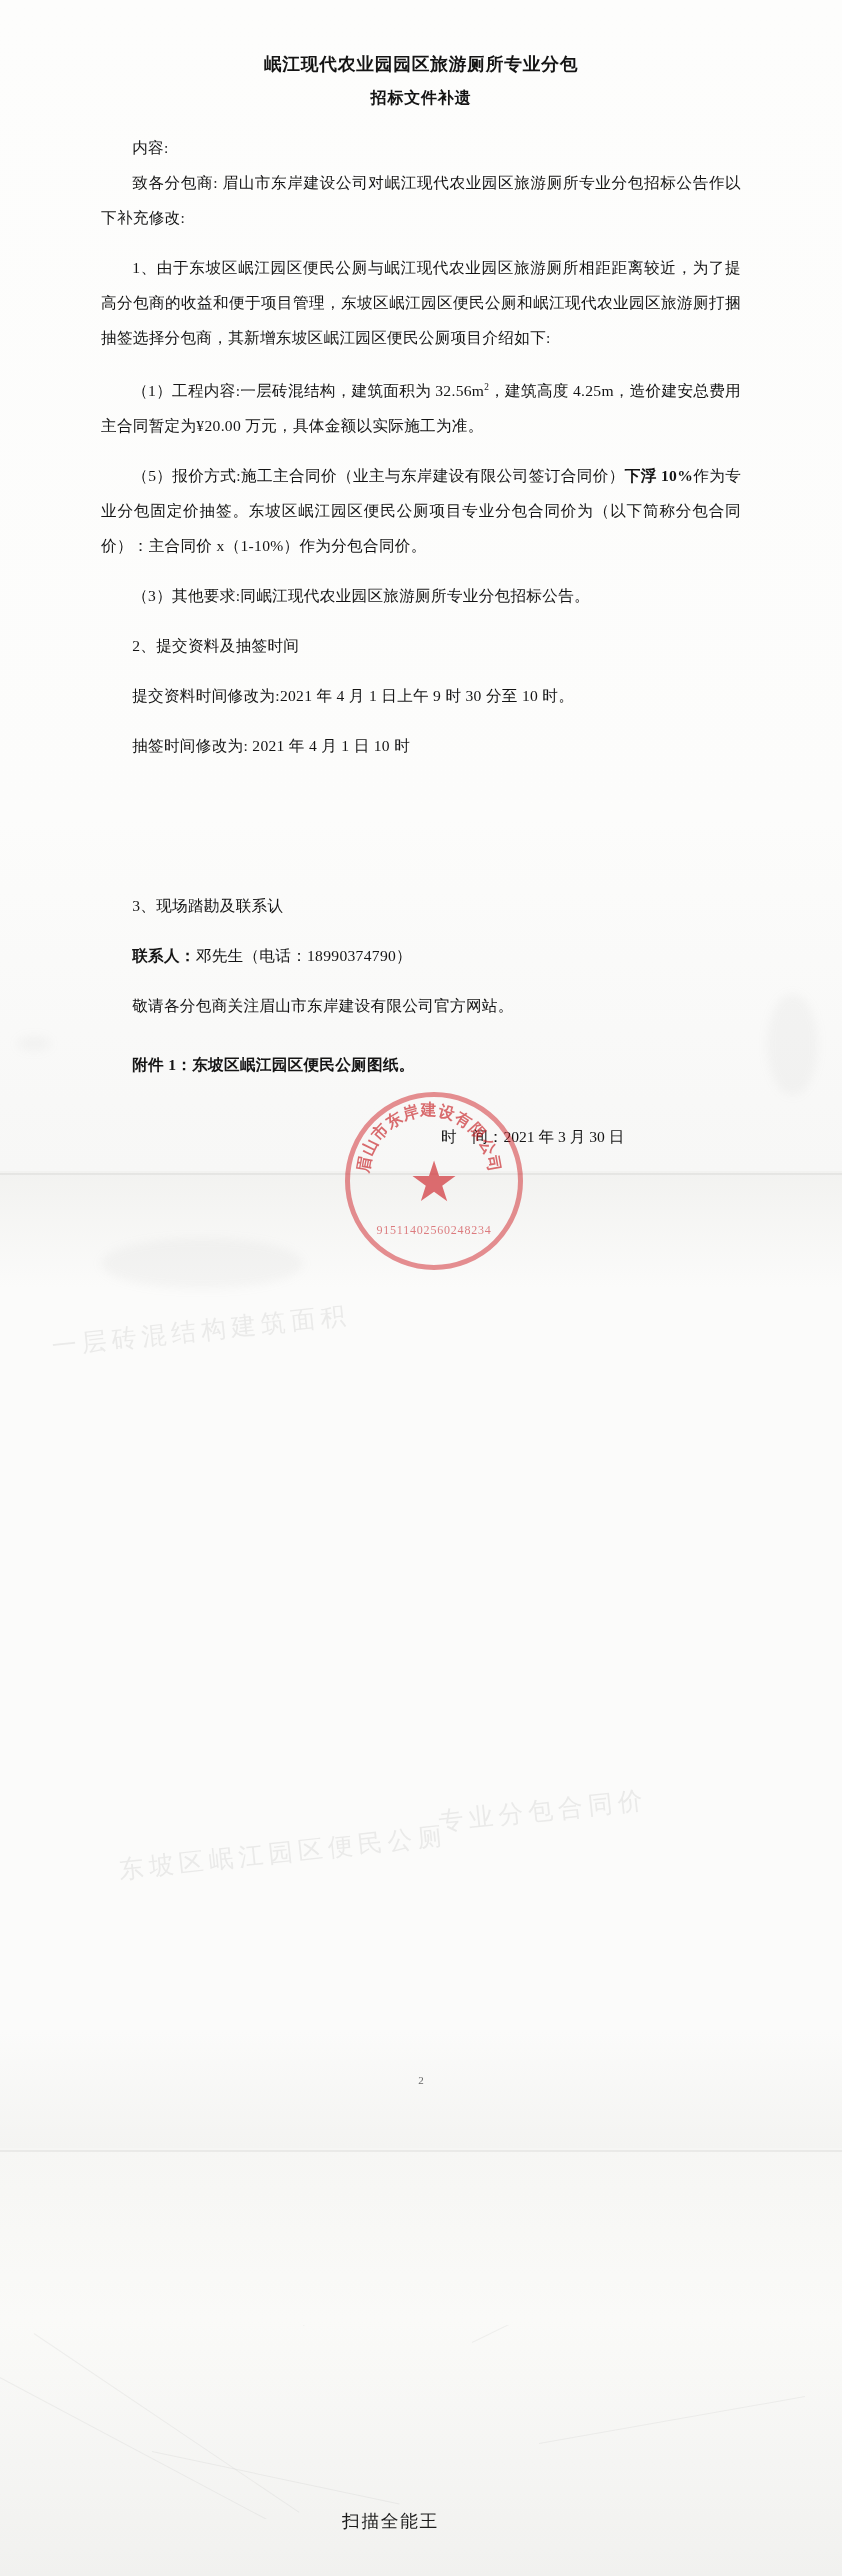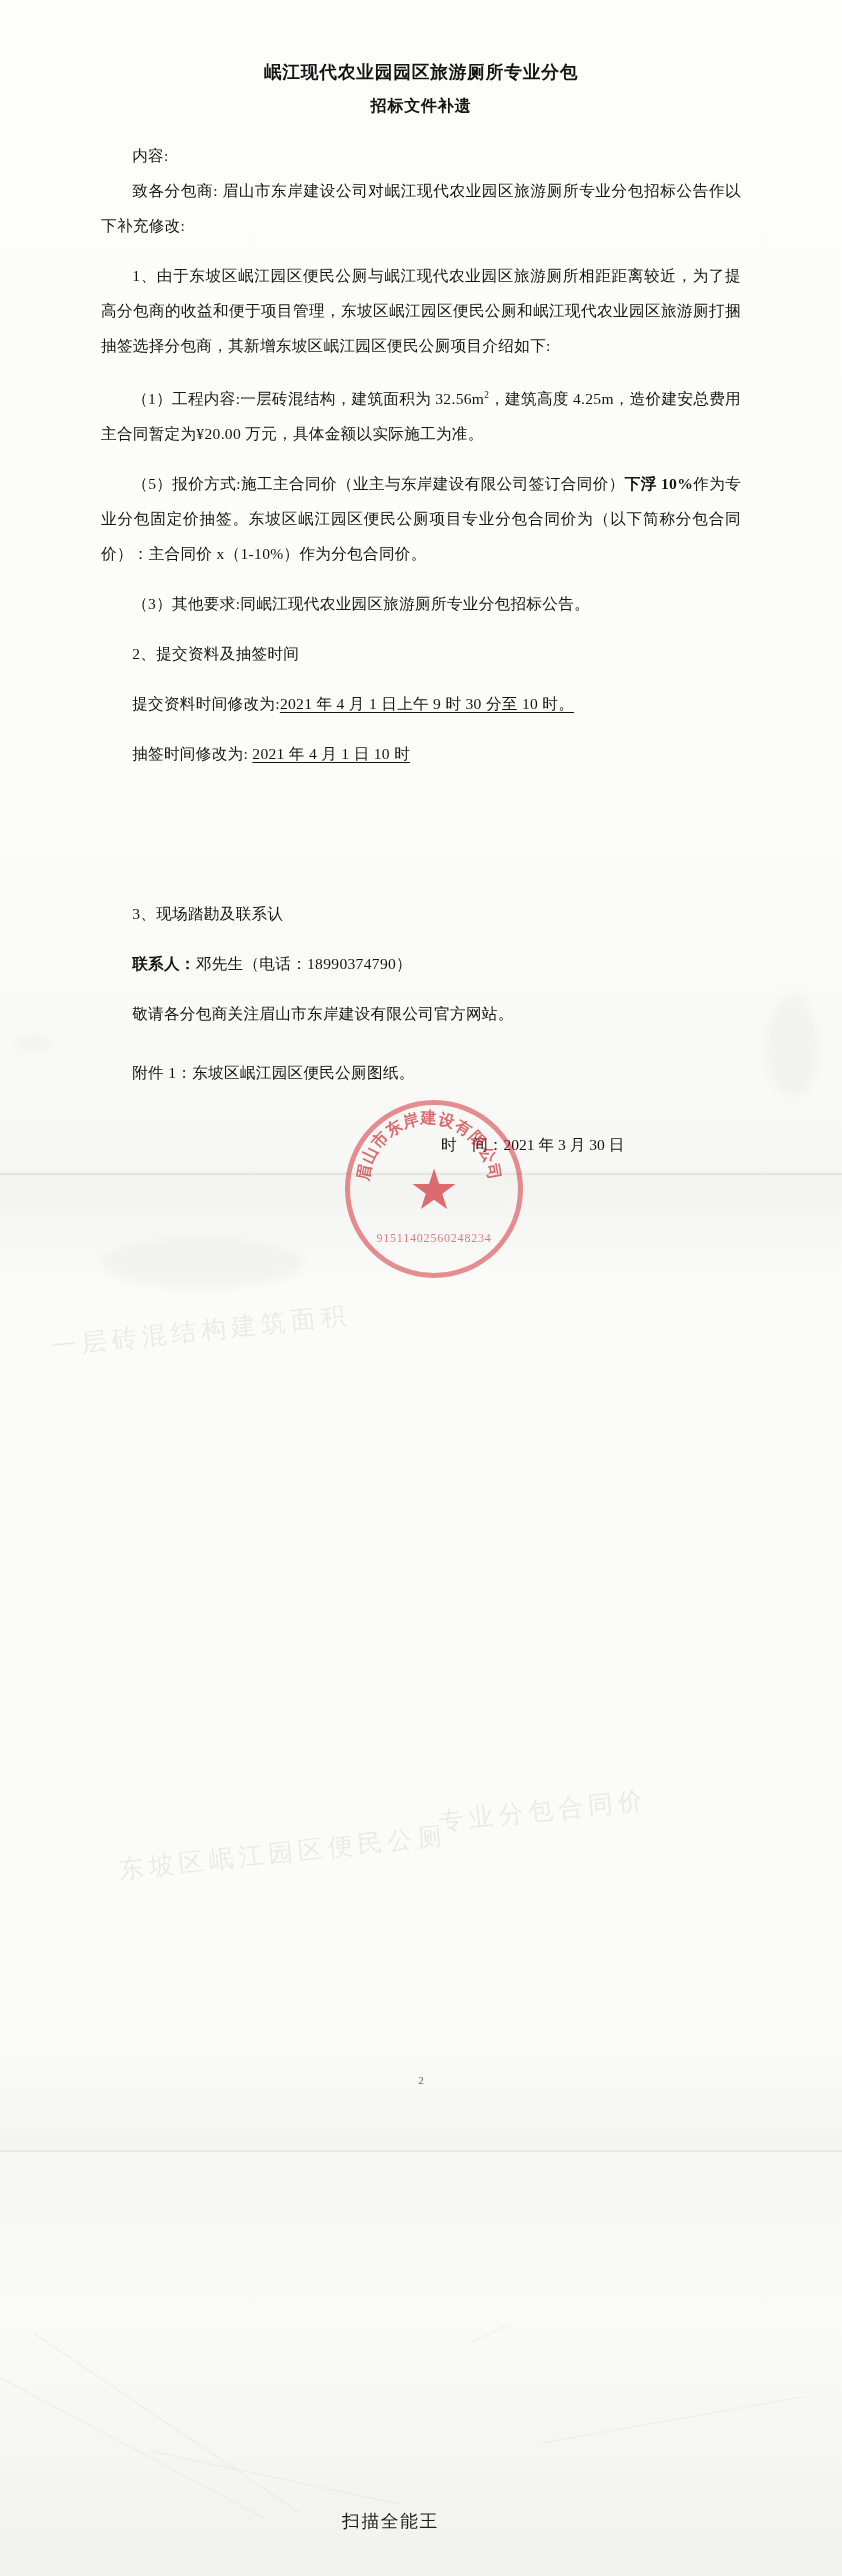--- a/index.html
+++ b/index.html
@@ -33,21 +33,21 @@
     background: linear-gradient(180deg, #f6f6f4 0%, #fafaf8 40%, #f1f1ef 100%);
   }
   .fold-line {
     position: absolute;
     left: 0; width: 842px; height: 1.7px;
     background: rgba(0,0,0,0.05);
   }
   .content {
     position: relative;
     width: 640px;
-    margin: 8px auto;
+    margin: 0 auto;
     padding-top: 47px;
   }
   .doc-title {
     text-align: center;
     font-size: 17.7px;
     font-weight: bold;
     letter-spacing: 0.8px;
     line-height: 34px;
   }
   .doc-subtitle {
@@ -65,26 +65,26 @@
     text-align: justify;
     text-justify: inter-ideograph;
     text-indent: 2em;
     letter-spacing: 0.3px;
   }
   p.para.gap {
     margin-top: 15px;
   }
   p.para.biggap {
     margin-top: 23.6px;
+    font-weight: bold;
   }
   .emph {
     font-weight: bold;
   }
   .uline {
-    text-decoration: underline;
     text-underline-offset: 3.4px;
   }
   sup.unit {
     font-size: 9.3px;
     vertical-align: super;
   }
   .sign-block {
     margin-top: 37px;
     font-size: 15.6px;
     line-height: 35px;

